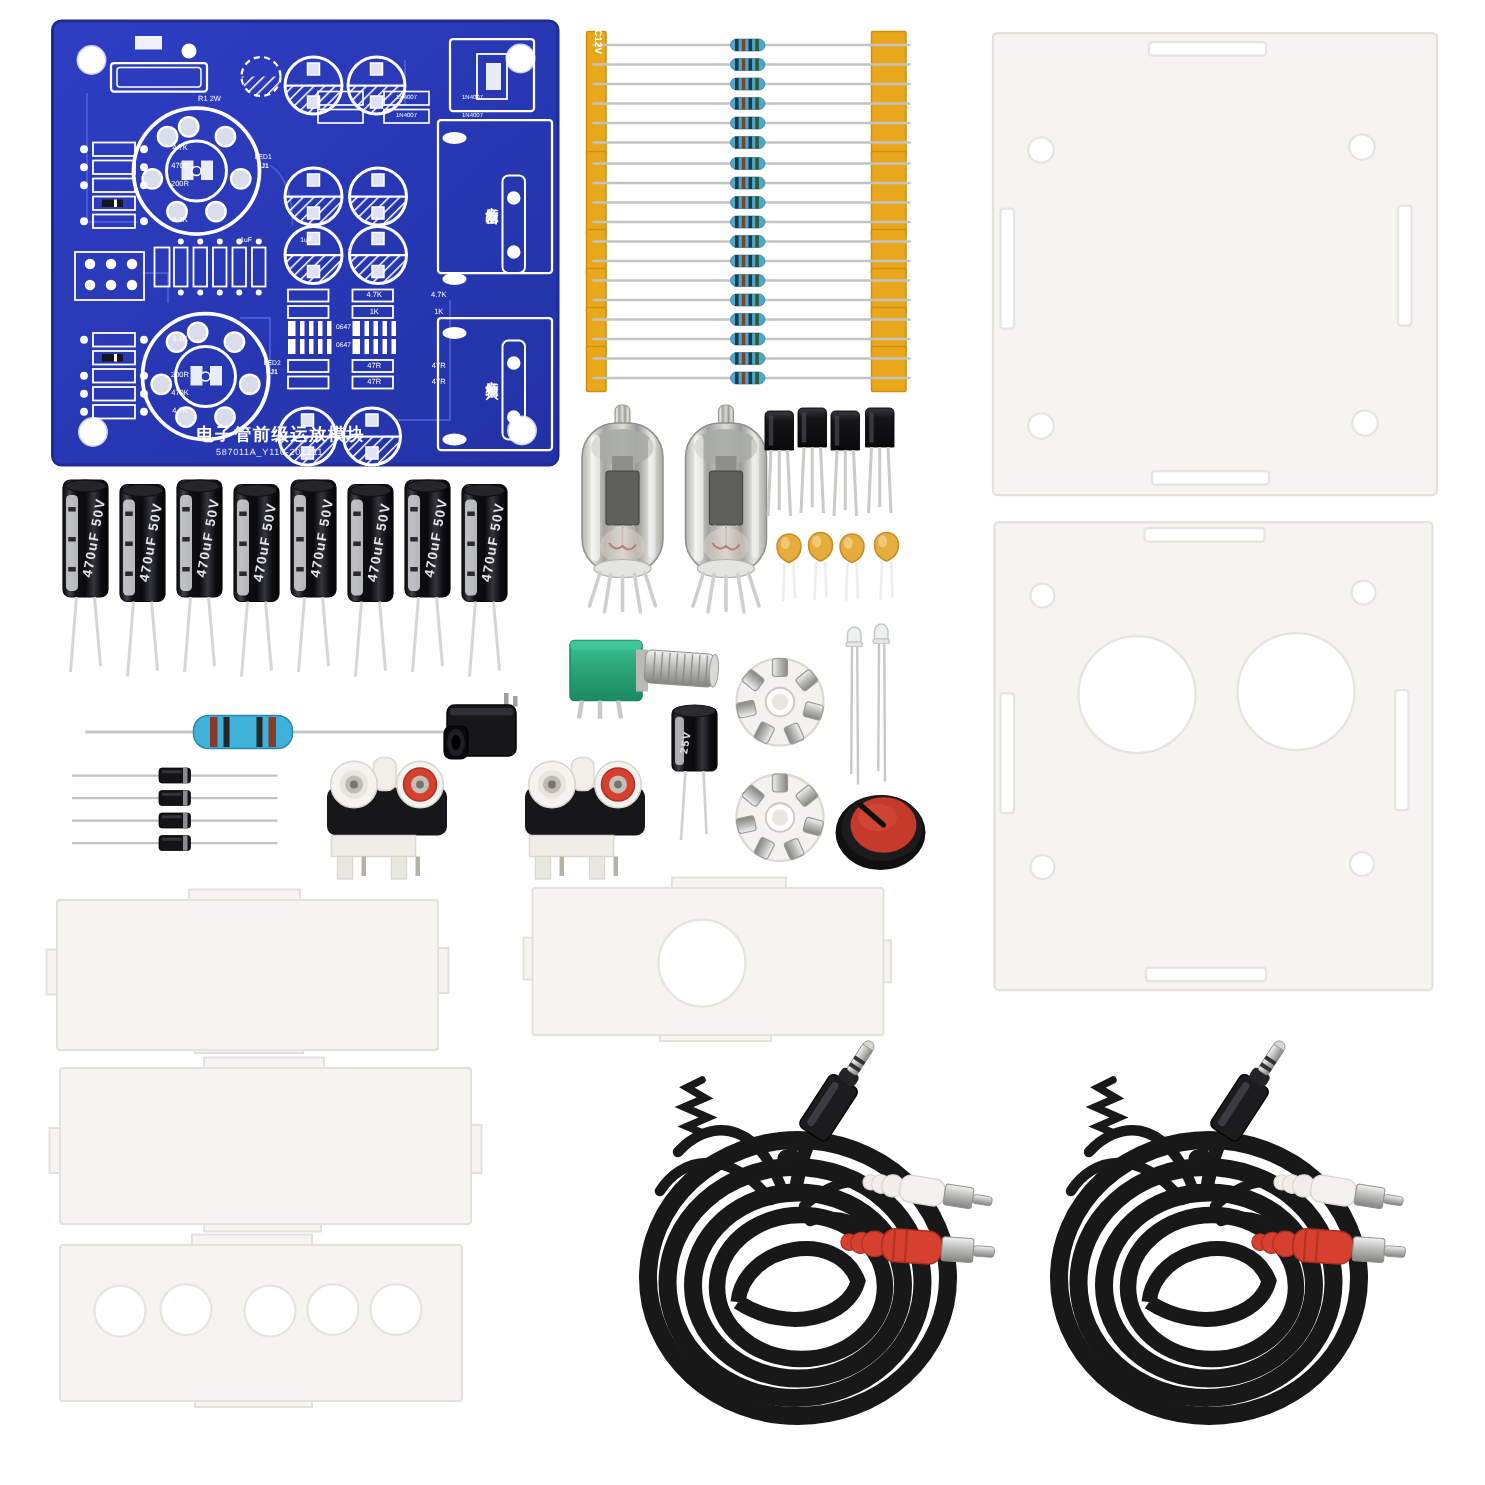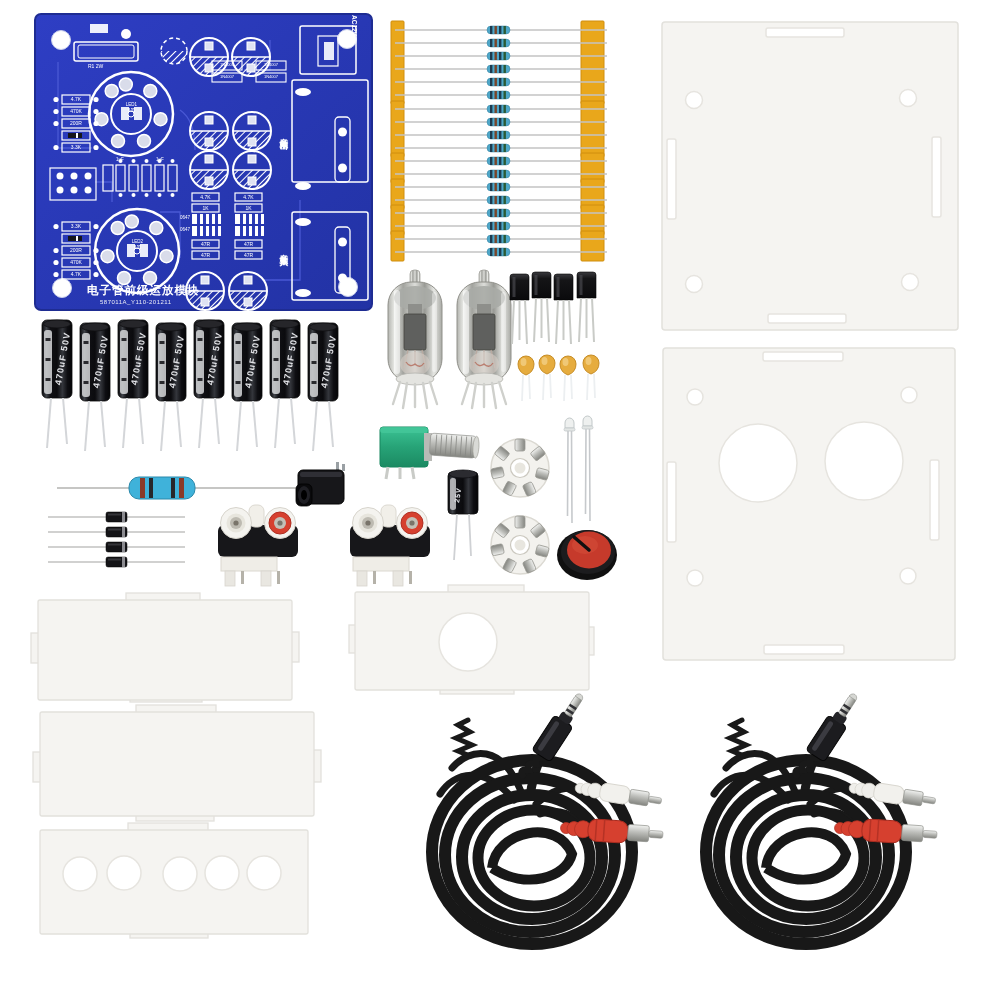--- a/index.html
+++ b/index.html
@@ -1,19 +1,19 @@
 <!DOCTYPE html>
 <html><head>
 <meta charset="utf-8">
 <style>
   html,body{margin:0;padding:0;background:#fff;}
   #stage{position:relative;width:990px;height:990px;background:#ffffff;overflow:hidden;
          font-family:"Liberation Sans",sans-serif;}
   #scene{position:absolute;left:0;top:0;}
-  .lbl{position:absolute;color:#ffffff;line-height:1;white-space:nowrap;}
+  .lbl{position:absolute;color:#ffffff;line-height:1;white-space:nowrap;margin-left:44px;}
   .tac{text-align:center;}
   .v{writing-mode:vertical-rl;text-orientation:mixed;}
   .caplbl{position:absolute;color:#e3e4e8;font-weight:bold;font-size:9px;letter-spacing:1px;
           transform:rotate(-80deg);transform-origin:0 0;white-space:nowrap;}
 </style>
 </head>
 <body>
 
 <div id="stage">
 <svg id="scene" width="990" height="990" viewBox="0 0 990 990">

